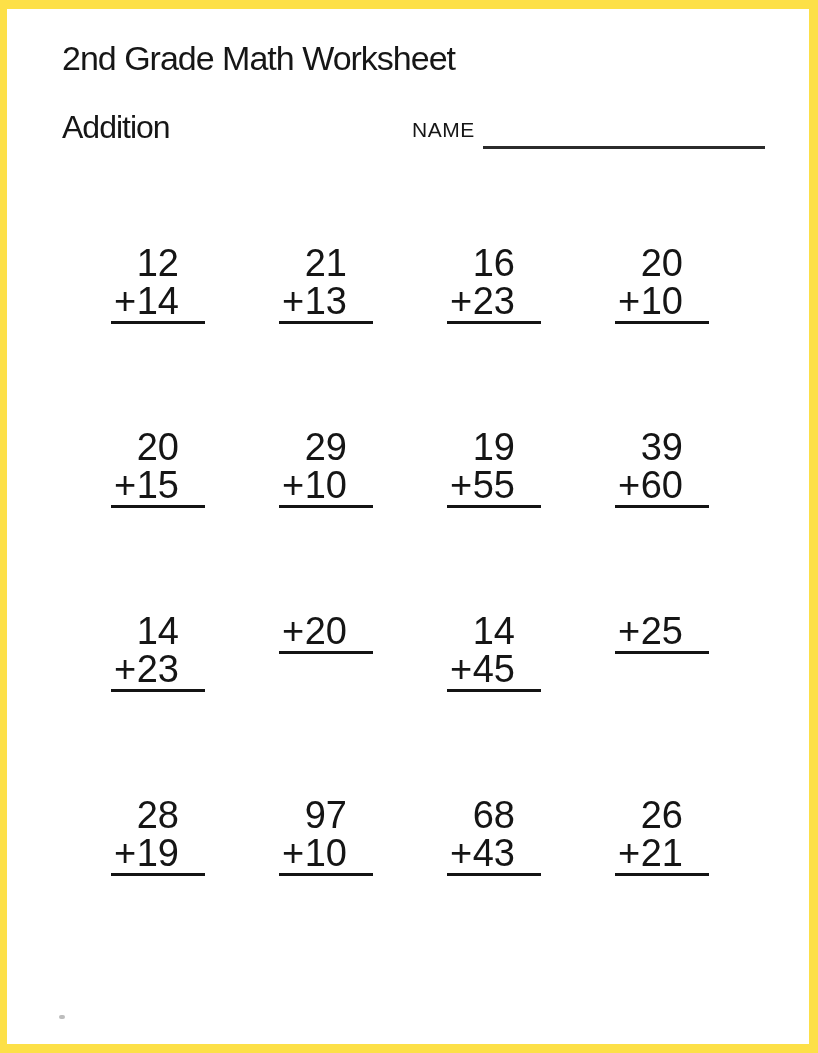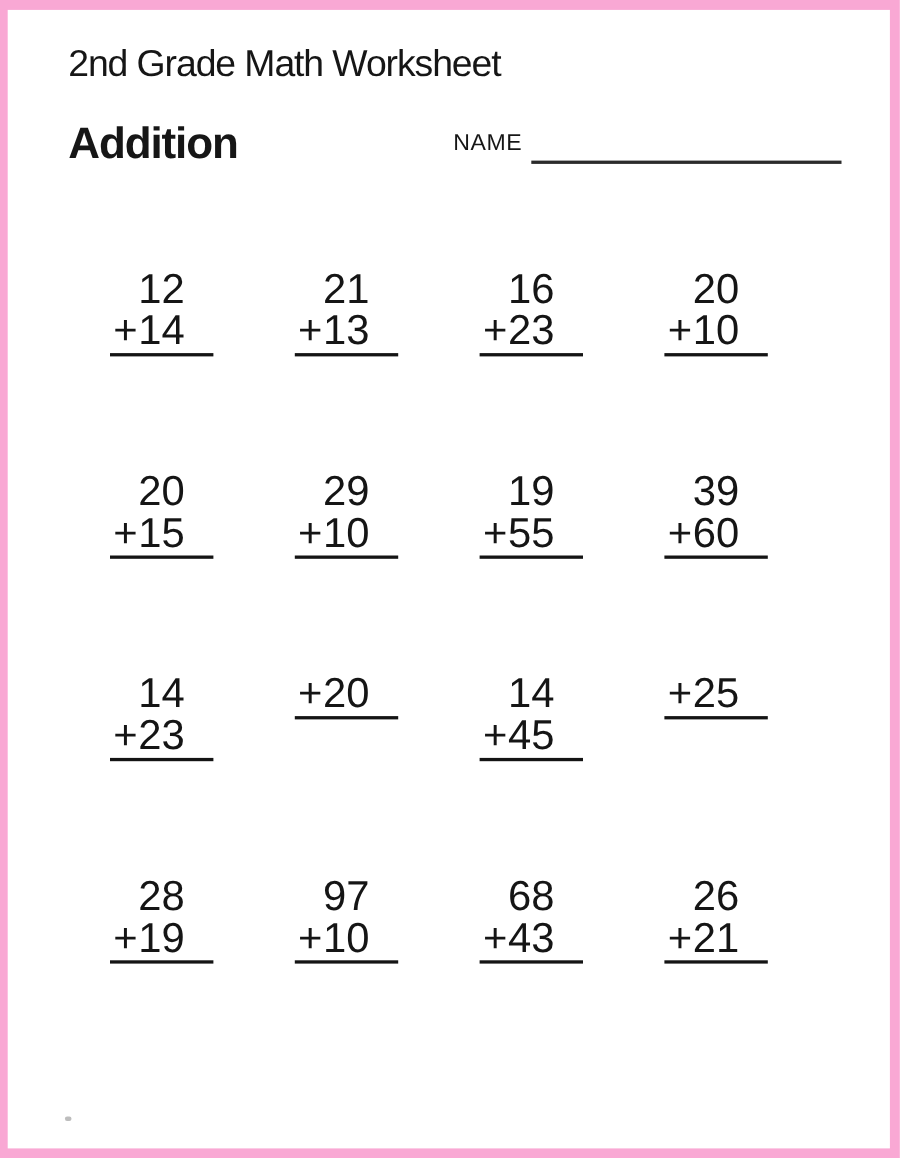--- a/index.html
+++ b/index.html
@@ -5,62 +5,61 @@
   html, body { margin: 0; padding: 0; }
   body {
     width: 818px; height: 1053px;
     font-family: "Liberation Sans", "DejaVu Sans", sans-serif;
     color: #161616;
     background: #fff;
   }
   .canvas {
     position: relative;
     width: 818px; height: 1053px;
-    background: #f9a8d4; 
+    background: #fde047; 
     overflow: hidden;
   }
   .paper {
     position: absolute;
     left: 7px; top: 9px; right: 9px; bottom: 9px;
     background: #ffffff;
   }
   .page-title {
     position: absolute;
     left: 62px; top: 41px;
     margin: 0;
     font-size: 34px;
     font-weight: 400;
     letter-spacing: -1px;
     line-height: 1;
     white-space: nowrap;
   }
   .section-label {
     position: absolute;
     left: 62px; top: 111px;
-    font-size: 40px;
+    font-size: 32px;
     letter-spacing: -1px;
     line-height: 1;
-    font-weight: bold;
   }
   .name-label {
     position: absolute;
     left: 412px; top: 119px;
     font-size: 21px;
     letter-spacing: 0.5px;
     line-height: 1;
   }
   .name-line {
     position: absolute;
     left: 483px; top: 146px;
     width: 282px; height: 3px;
     background: #2b2b2b;
   }
   .problems {
     position: absolute;
-    left: 100px; top: 244px;
+    left: 111px; top: 244px;
     display: grid;
     grid-template-columns: repeat(4, 94px);
     column-gap: 74px;
     row-gap: 104px;
   }
   .problem {
     width: 94px;
     font-size: 38px;
     line-height: 38px;
     color: #151515;

